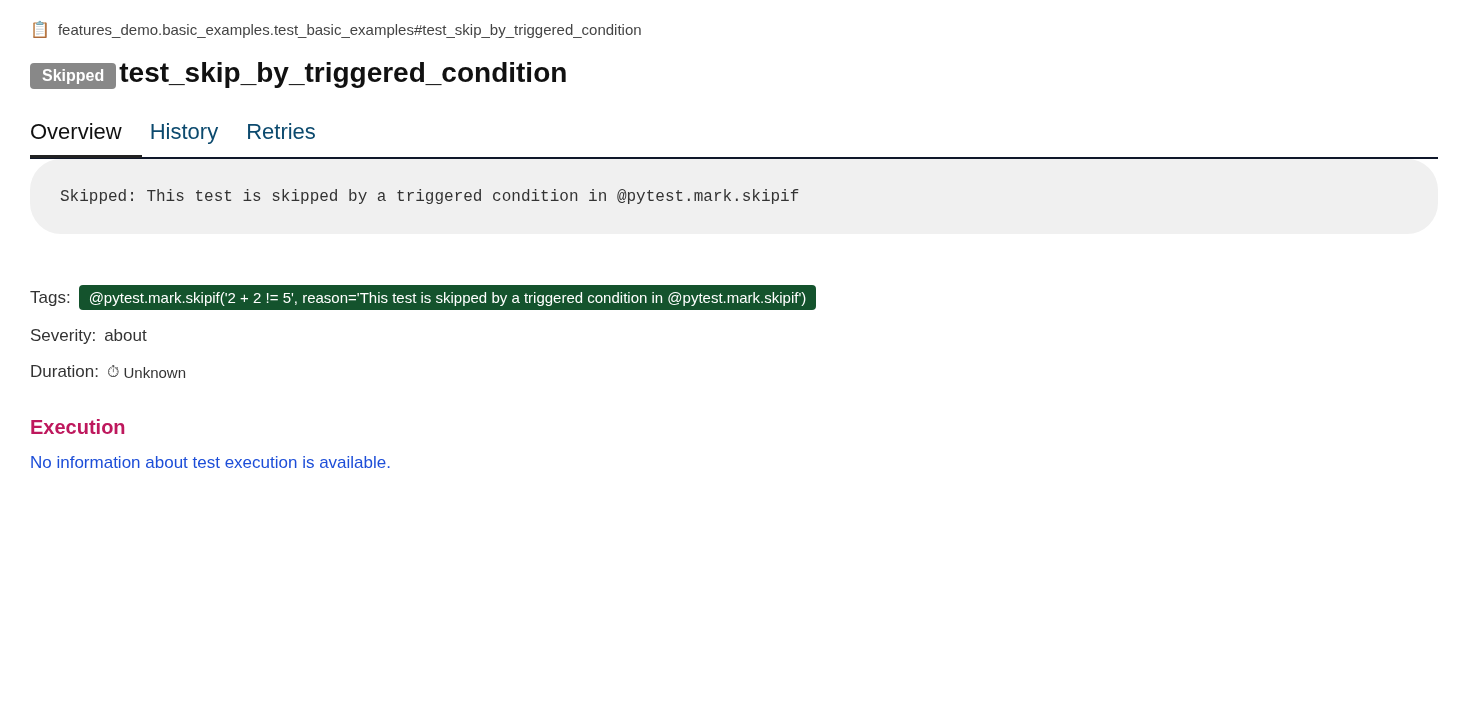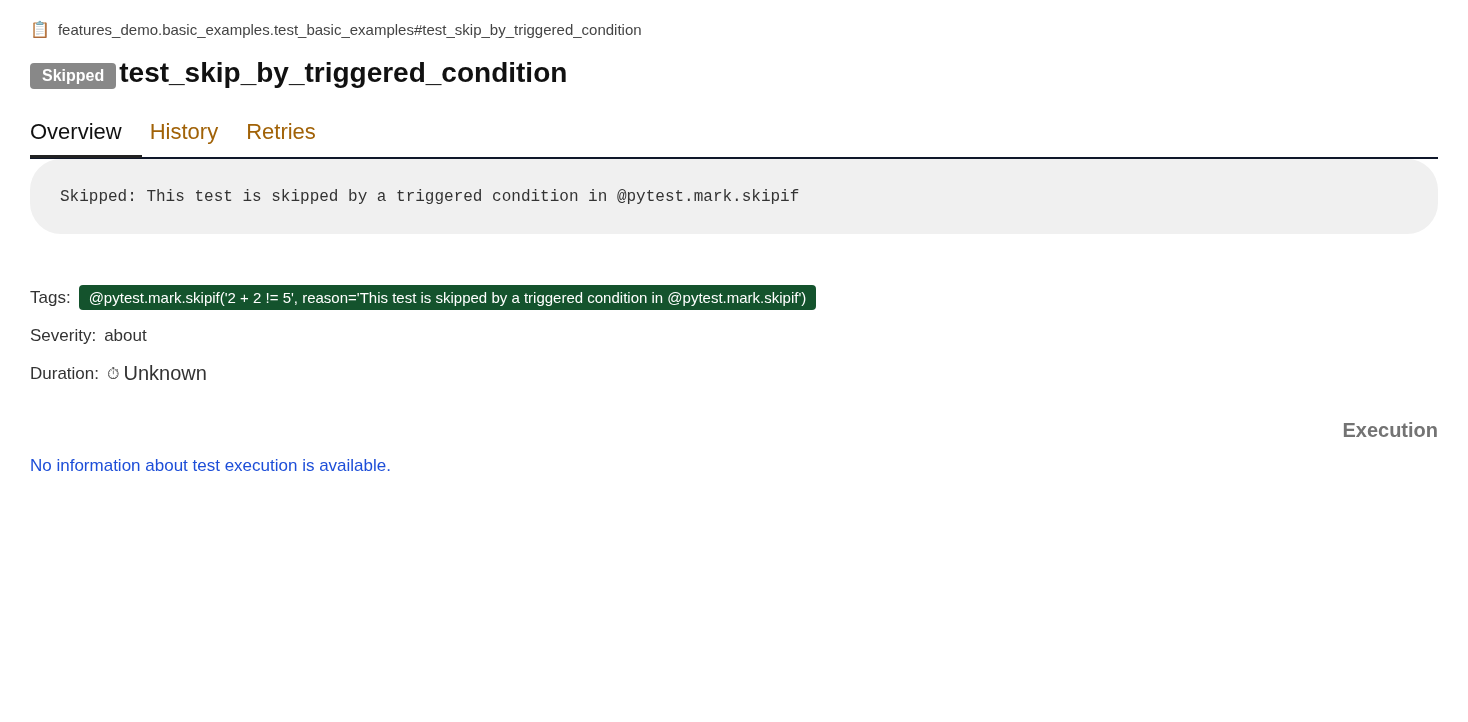--- a/index.html
+++ b/index.html
@@ -66,21 +66,21 @@
       gap: 0;
       border-bottom: 2px solid #0f172a;
       margin-bottom: 0;
     }
 
     .tab {
       font-size: 22px;
       font-weight: 400;
       padding: 8px 20px 10px 8px;
       cursor: pointer;
-      color: #a16207;
+      color: #0c4a6e;
       border-bottom: 3px solid transparent;
       margin-bottom: -1px;
       text-decoration: none;
     }
 
     .tab.active {
       font-weight: 400;
       border-bottom: 3px solid #222222;
       color: #111;
     }
@@ -147,31 +147,30 @@
       margin-top: 16px;
     }
 
     .clock-icon {
       font-size: 16px;
       margin-right: 4px;
       color: #333;
     }
 
     .duration-value {
-      font-size: 20px;
+      font-size: 15px;
       color: #333;
     }
 
     .section-heading {
       font-size: 20px;
       font-weight: 700;
       margin-bottom: 14px;
       margin-top: 8px;
-      color: #737373;
-      text-align: right;
+      color: #be185d;
     }
 
     .no-info-text {
       font-size: 17px;
       color: #1d4ed8;
     }
   </style>
 </head>
 <body>
 

